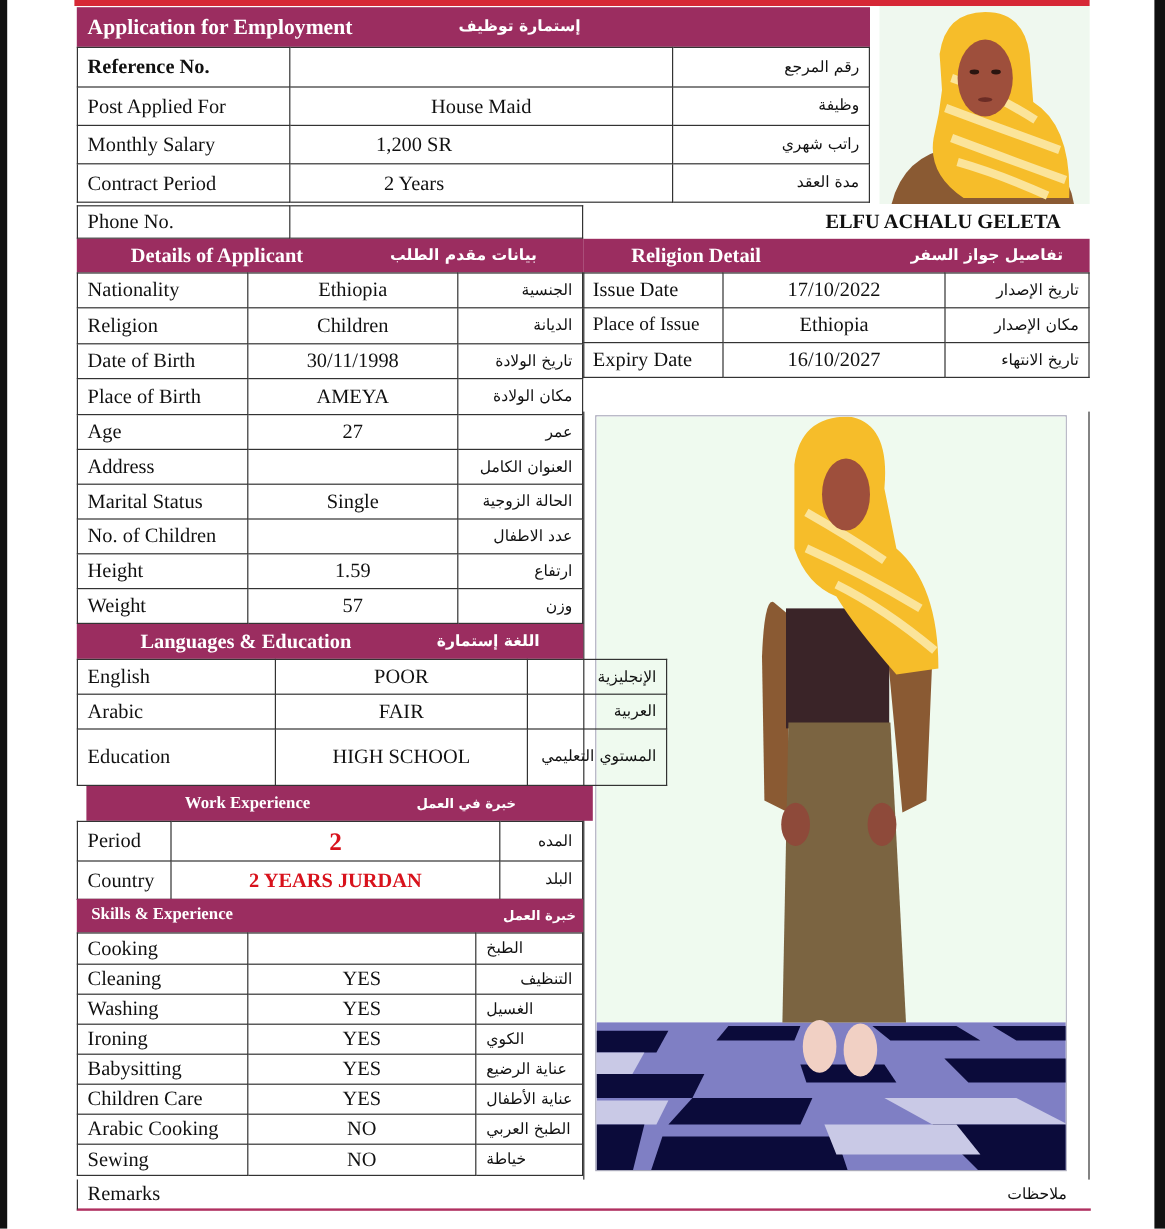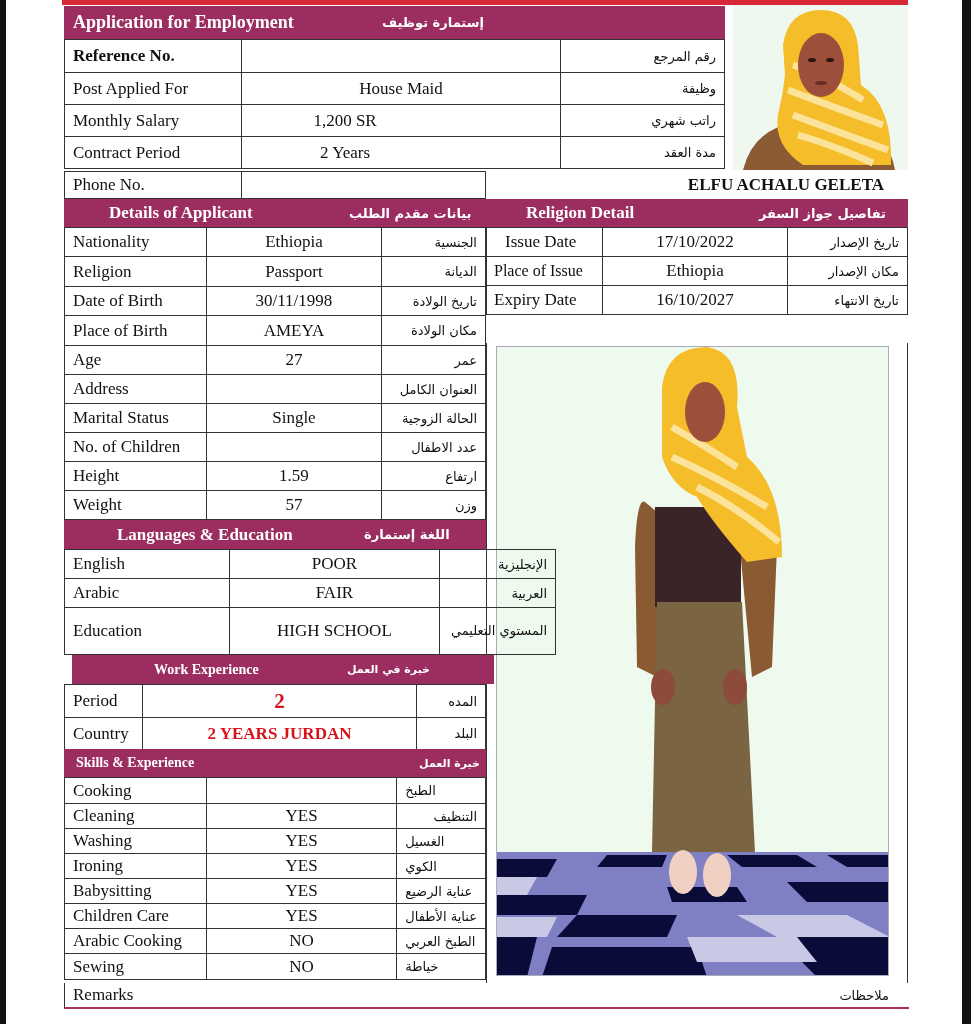--- a/index.html
+++ b/index.html
@@ -95,21 +95,21 @@
       <tr style="height:27px">
     <td class="lbl" style="border-color:#333;">Phone No.</td>
     <td class="val"></td>
     <td class="name-cell" style="text-align:right; font-weight:bold; border-left:1px solid #ccd; border-top:none; border-right:none; border-bottom:none; padding-right:26px;">ELFU ACHALU GELETA</td>
   </tr>
 </tbody>
   </table>
 
 <div class="hdr" style="left:64px; top:199px; width:422px; height:28px;">
   <span class="en" style="position:absolute; left:45px; font-size:17px;">Details of Applicant</span>
-  <span class="ar" style="position:absolute; left:285px;text-align:center;">بيانات مقدم الطلب</span>
+  <span class="ar" style="position:absolute; left:261px;text-align:center;">بيانات مقدم الطلب</span>
 </div>
 
 <div class="hdr" style="left:486px; top:199px; width:422px; height:28px;">
   <span class="en" style="position:absolute; left:40px; font-size:17px;">Religion Detail</span>
   <span class="ar" style="position:absolute; right:22px;">تفاصيل جواز السفر</span>
 </div>
 
 <table style="left:64px; top:227px; width:422px;">
   <colgroup>
       <col style="width:142px">
@@ -117,21 +117,21 @@
       <col style="width:104px">
     </colgroup>
   <tbody>
       <tr style="height:29px">
         <td class="lbl">Nationality</td>
         <td class="val">Ethiopia</td>
         <td class="ar">الجنسية</td>
       </tr>
   <tr style="height:30px">
         <td class="lbl">Religion</td>
-        <td class="val">Passport</td>
+        <td class="val">Children</td>
         <td class="ar">الديانة</td>
       </tr>
   <tr style="height:29px">
         <td class="lbl">Date of Birth</td>
         <td class="val">30/11/1998</td>
         <td class="ar">تاريخ الولادة</td>
       </tr>
   <tr style="height:30px">
         <td class="lbl">Place of Birth</td>
         <td class="val">AMEYA</td>
@@ -171,21 +171,21 @@
   </table>
 
 <table style="left:486px; top:227px; width:422px;">
   <colgroup>
       <col style="width:116px">
       <col style="width:186px">
       <col style="width:120px">
     </colgroup>
   <tbody>
   <tr style="height:29px">
-        <td class="lbl" style="padding-left:18px;">Issue Date</td>
+        <td class="lbl" style="padding-left:7px;">Issue Date</td>
         <td class="val">17/10/2022</td>
         <td class="ar">تاريخ الإصدار</td>
       </tr>
   <tr style="height:29px">
         <td class="lbl" style="padding-left:7px; font-size:16px;">Place of Issue</td>
         <td class="val">Ethiopia</td>
         <td class="ar">مكان الإصدار</td>
       </tr>
   <tr style="height:29px">
         <td class="lbl" style="padding-left:7px;">Expiry Date</td>

